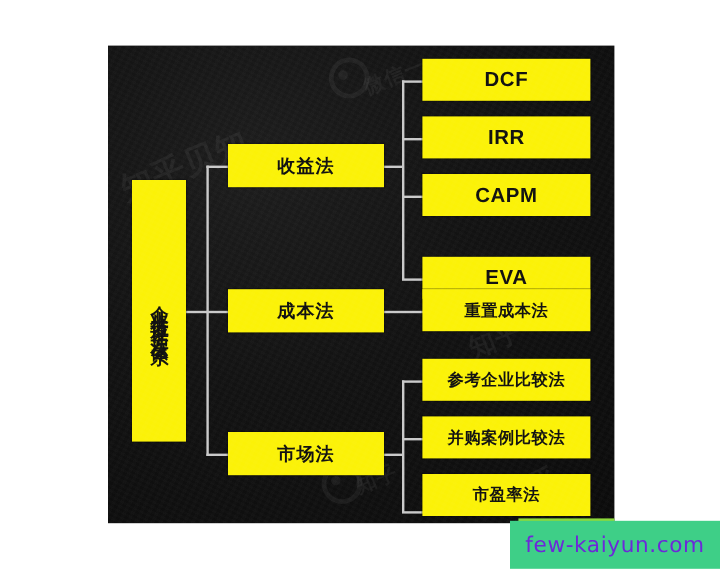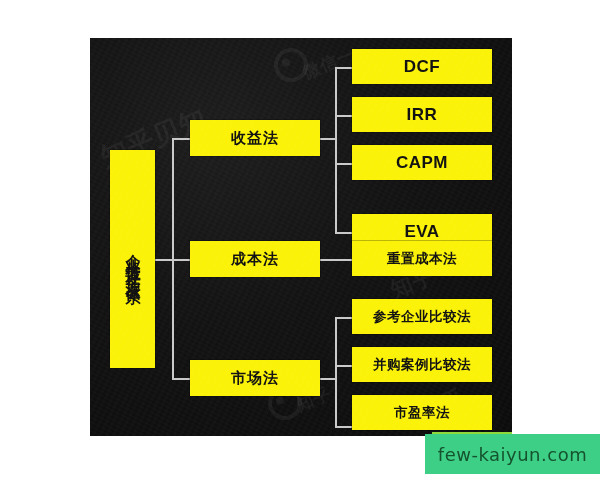--- a/index.html
+++ b/index.html
@@ -124,21 +124,21 @@
     width: 175px;
     height: 40px;
     background: #3ecf87;
     display: flex;
     align-items: center;
     justify-content: center;
   }
   .banner-text {
     font-family: "DejaVu Sans", "Liberation Sans", sans-serif;
     font-size: 18px;
-    color: #14532d;
+    color: #6d28d9;
     letter-spacing: 0.5px;
   }
   .banner-accent {
     position: absolute;
     left: 432px;
     top: 432px;
     width: 80px;
     height: 5px;
     background: #8dd93b;
   }

